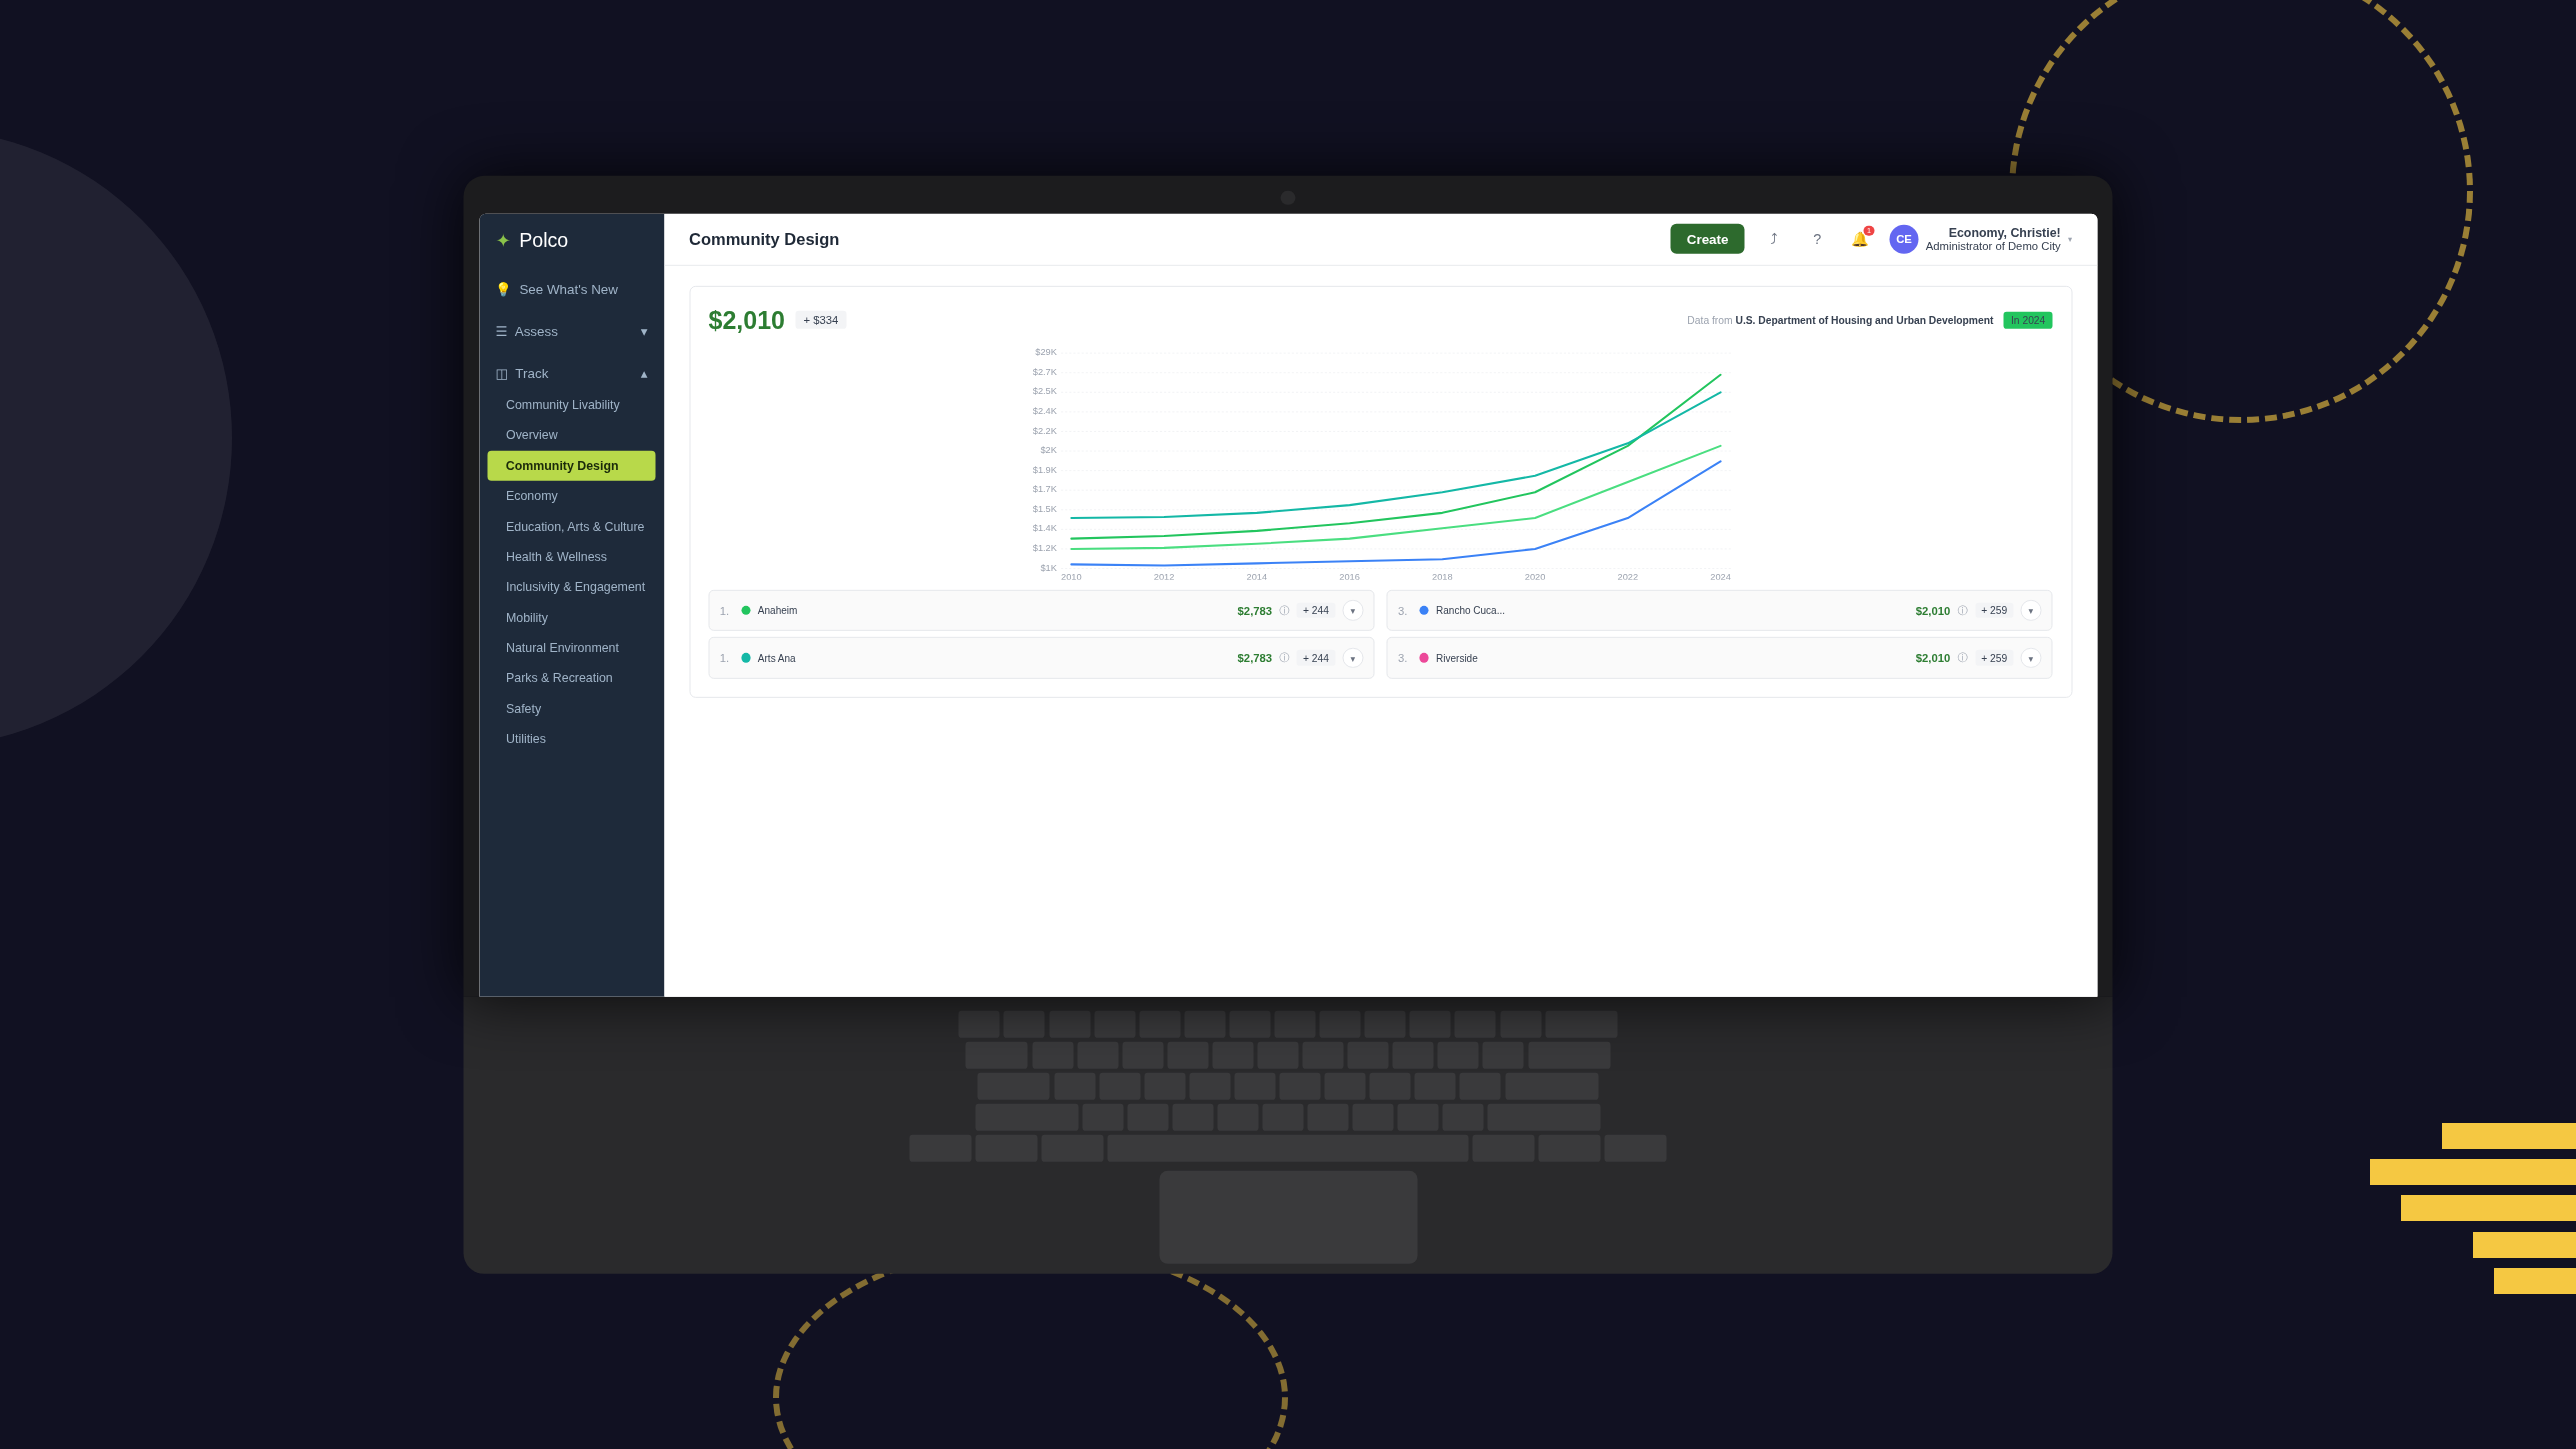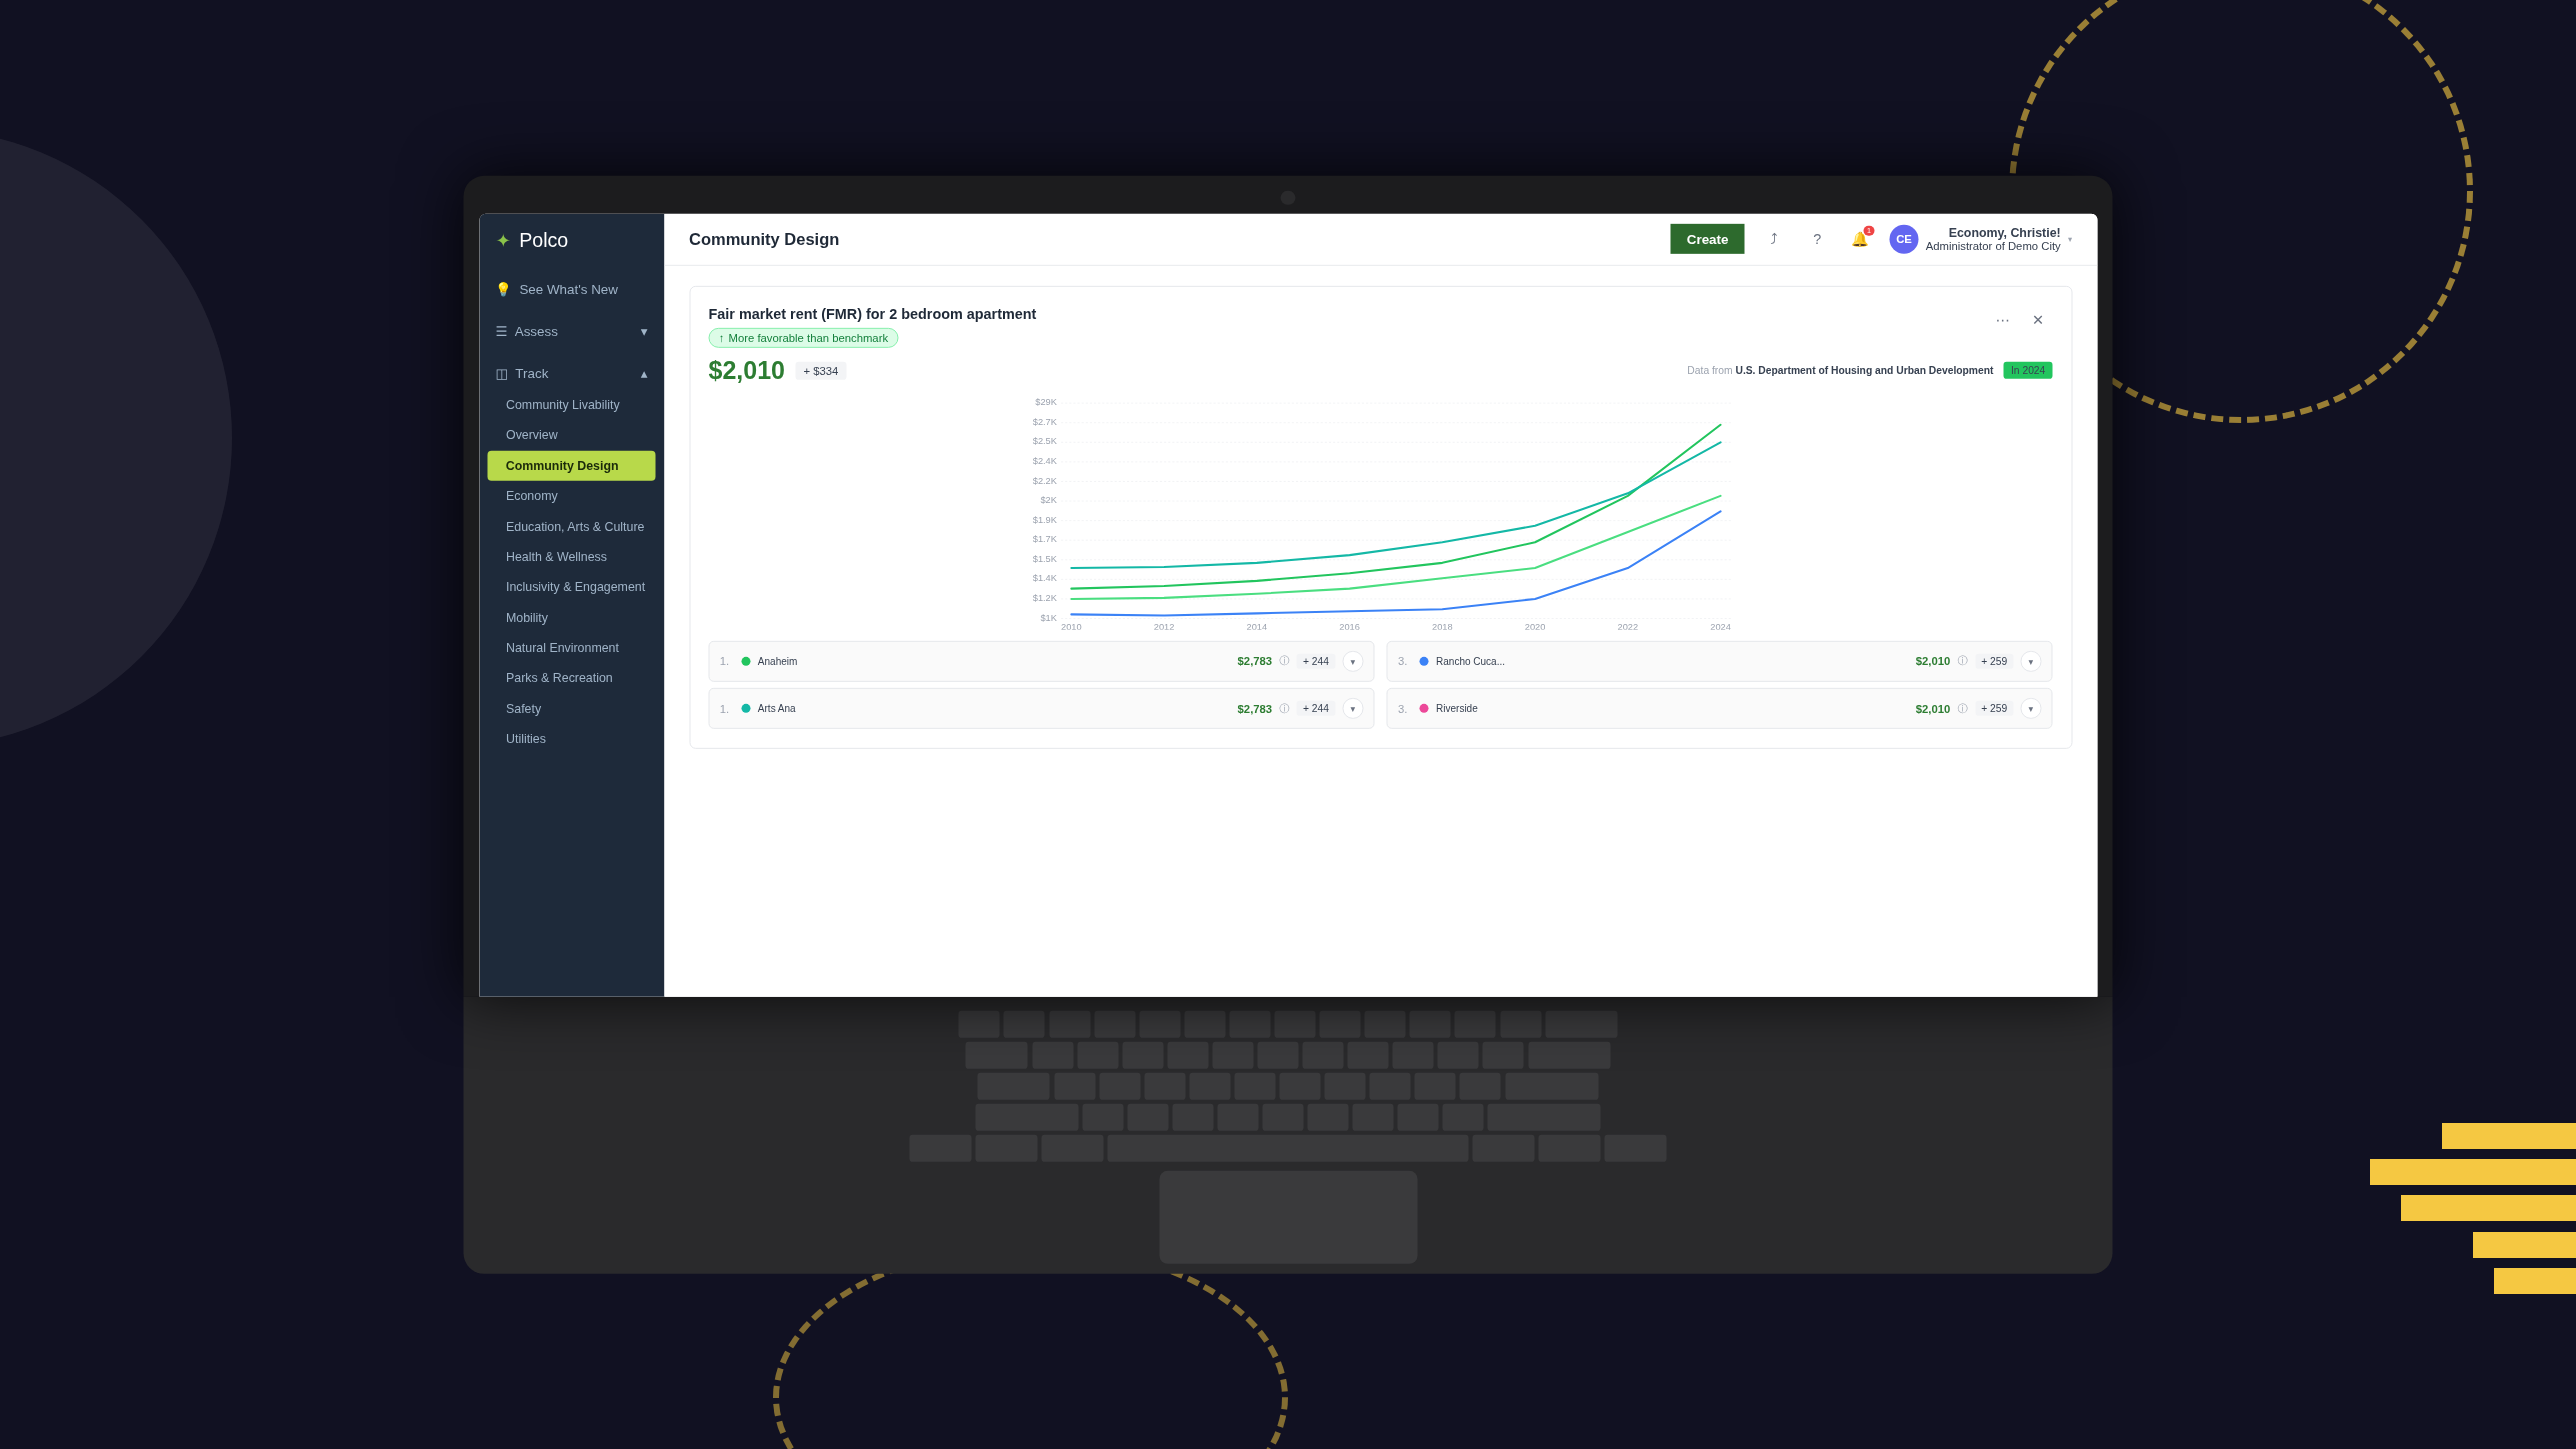--- a/index.html
+++ b/index.html
@@ -166,21 +166,21 @@
     .top-nav-actions {
       display: flex;
       align-items: center;
       gap: 14.4px;
     }
 
     .btn-create {
       background: #2d6a2d;
       color: white;
       border: none;
-      border-radius: 0;
+      border-radius: 6px;
       padding: 7.2px 16.5px;
       font-size: 13.4px;
       font-weight: 600;
       cursor: pointer;
     }
 
     .nav-icon-btn {
       width: 29px;
       height: 29px;
       border-radius: 50%;
@@ -601,37 +601,20 @@
               </div>
               <span style="cursor:pointer;color:#9ca3af">▾</span>
             </div>
           </div>
         </div>
 
         <div class="content-area">
 
           <div class="chart-card">
 
-            <div class="chart-card-header">
-              <div>
-                <div class="chart-title">Fair market rent (FMR) for 2 bedroom apartment</div>
-                <span class="badge-favorable">
-                  <span>↑</span>
-                  <span>More favorable than benchmark</span>
-                </span>
-              </div>
-              <div class="chart-card-actions">
-                <button class="nav-icon-btn">
-                  <span>⋯</span>
-                </button>
-                <button class="nav-icon-btn">
-                  <span>✕</span>
-                </button>
-              </div>
-            </div>
 
             <div class="chart-value-row">
               <span class="chart-main-value">$2,010</span>
               <span class="chart-delta">+ $334</span>
               <div style="flex:1"></div>
               <span class="chart-data-source">
                 <span>Data from</span>
                 <strong>U.S. Department of Housing and Urban Development</strong>
               </span>
               <span class="chart-year-badge">In 2024</span>

